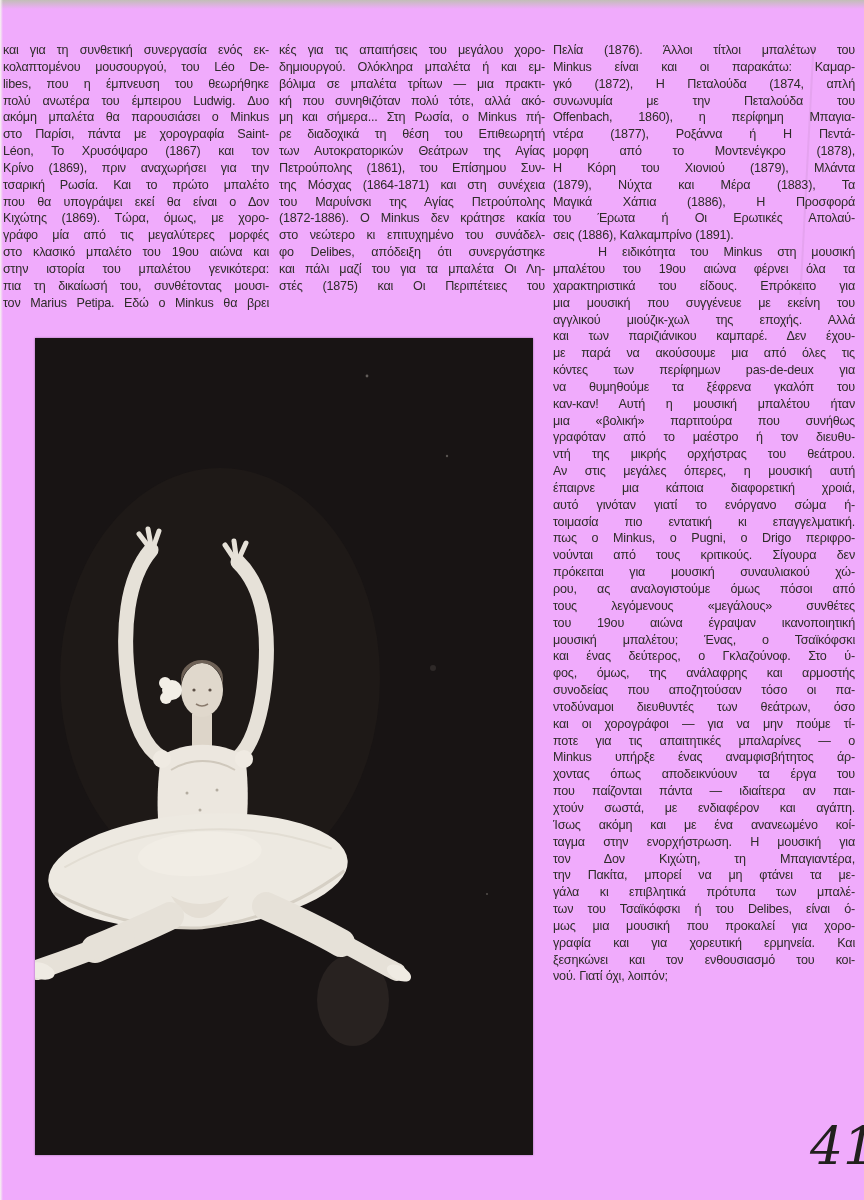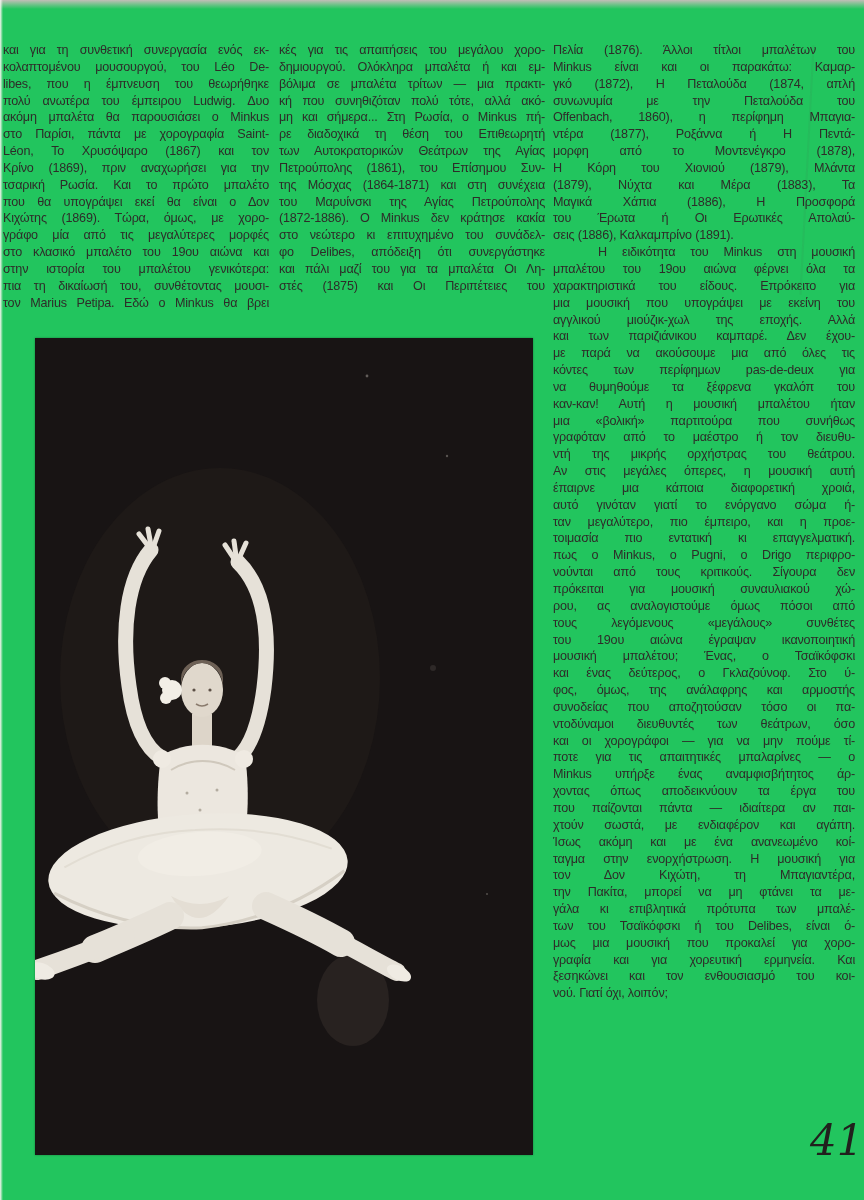--- a/index.html
+++ b/index.html
@@ -1,19 +1,19 @@
 <!DOCTYPE html>
 <html><head>
 <meta charset="utf-8">
 <style>
   html,body{margin:0;padding:0;background:#d8d5cf;}
   .page{
     position:relative;
     width:864px;height:1200px;
-    background:#22c55e;
+    background:#f0abfc;
     overflow:hidden;
     font-family:"Liberation Sans","DejaVu Sans",sans-serif;
     color:#2e2c29;
   }
   .edge-top{
     position:absolute;top:0;left:0;right:0;height:9px;
     background:linear-gradient(#c2beb7,rgba(194,190,183,0));
   }
   .edge-left{
     position:absolute;top:0;left:0;bottom:0;width:3px;
@@ -42,21 +42,21 @@
   .b{font-weight:normal;}
   .photo{
     position:absolute;left:35px;top:338px;width:498px;height:817px;
     box-shadow:0 0 2px rgba(0,0,0,0.35);
   }
   .photo svg{display:block;width:498px;height:817px;}
   .page-number{
     position:absolute;left:810px;top:1116px;width:50px;
     font-family:"DejaVu Serif","Liberation Serif",serif;
     font-style:italic;
-    font-size:42px;
+    font-size:52px;
     color:#21201d;
   }
 </style>
 </head>
 <body>
 
 <div class="page">
   <div class="edge-top"></div>
   <div class="edge-left"></div>
   <div class="crease"></div>
@@ -106,34 +106,33 @@
         <div class="line"><span class="b">ντέρα</span><span> (1877), </span><span class="b">Ροξάννα ή Η Πεντά-</span></div>
         <div class="line"><span class="b">μορφη από το Μοντενέγκρο</span><span> (1878),</span></div>
         <div class="line"><span class="b">Η Κόρη του Χιονιού</span><span> (1879), </span><span class="b">Μλάντα</span></div>
         <div class="line"><span>(1879), </span><span class="b">Νύχτα και Μέρα</span><span> (1883), </span><span class="b">Τα</span></div>
         <div class="line"><span class="b">Μαγικά Χάπια</span><span> (1886), </span><span class="b">Η Προσφορά</span></div>
         <div class="line"><span class="b">του Έρωτα ή Οι Ερωτικές Απολαύ-</span></div>
         <div class="line no-just"><span class="b">σεις</span><span> (1886), </span><span class="b">Καλκαμπρίνο</span><span> (1891).</span></div>
         <div class="line"><span>&nbsp;&nbsp;&nbsp;Η ειδικότητα του Minkus στη μουσική</span></div>
         <div class="line"><span>μπαλέτου του 19ου αιώνα φέρνει όλα τα</span></div>
         <div class="line"><span>χαρακτηριστικά του είδους. Επρόκειτο για</span></div>
-        <div class="line"><span>μια μουσική που υπογράψει με εκείνη του</span></div>
+        <div class="line"><span>μια μουσική που συγγένευε με εκείνη του</span></div>
         <div class="line"><span>αγγλικού μιούζικ-χωλ της εποχής. Αλλά</span></div>
         <div class="line"><span>και των παριζιάνικου καμπαρέ. Δεν έχου-</span></div>
         <div class="line"><span>με παρά να ακούσουμε μια από όλες τις</span></div>
         <div class="line"><span>κόντες των περίφημων pas-de-deux για</span></div>
         <div class="line"><span>να θυμηθούμε τα ξέφρενα γκαλόπ του</span></div>
         <div class="line"><span>καν-καν! Αυτή η μουσική μπαλέτου ήταν</span></div>
         <div class="line"><span>μια «βολική» παρτιτούρα που συνήθως</span></div>
         <div class="line"><span>γραφόταν από το μαέστρο ή τον διευθυ-</span></div>
         <div class="line"><span>ντή της μικρής ορχήστρας του θεάτρου.</span></div>
         <div class="line"><span>Αν στις μεγάλες όπερες, η μουσική αυτή</span></div>
         <div class="line"><span>έπαιρνε μια κάποια διαφορετική χροιά,</span></div>
         <div class="line"><span>αυτό γινόταν γιατί το ενόργανο σώμα ή-</span></div>
-        <div class="line"><span>ταν μεγαλύτερο, πιο έμπειρο, και η προε-</span></div>
         <div class="line"><span>τοιμασία πιο εντατική κι επαγγελματική.</span></div>
         <div class="line"><span>πως ο Minkus, ο Pugni, ο Drigo περιφρο-</span></div>
         <div class="line"><span>νούνται από τους κριτικούς. Σίγουρα δεν</span></div>
         <div class="line"><span>πρόκειται για μουσική συναυλιακού χώ-</span></div>
         <div class="line"><span>ρου, ας αναλογιστούμε όμως πόσοι από</span></div>
         <div class="line"><span>τους λεγόμενους «μεγάλους» συνθέτες</span></div>
         <div class="line"><span>του 19ου αιώνα έγραψαν ικανοποιητική</span></div>
         <div class="line"><span>μουσική μπαλέτου; Ένας, ο Τσαϊκόφσκι</span></div>
         <div class="line"><span>και ένας δεύτερος, ο Γκλαζούνοφ. Στο ύ-</span></div>
         <div class="line"><span>φος, όμως, της ανάλαφρης και αρμοστής</span></div>

